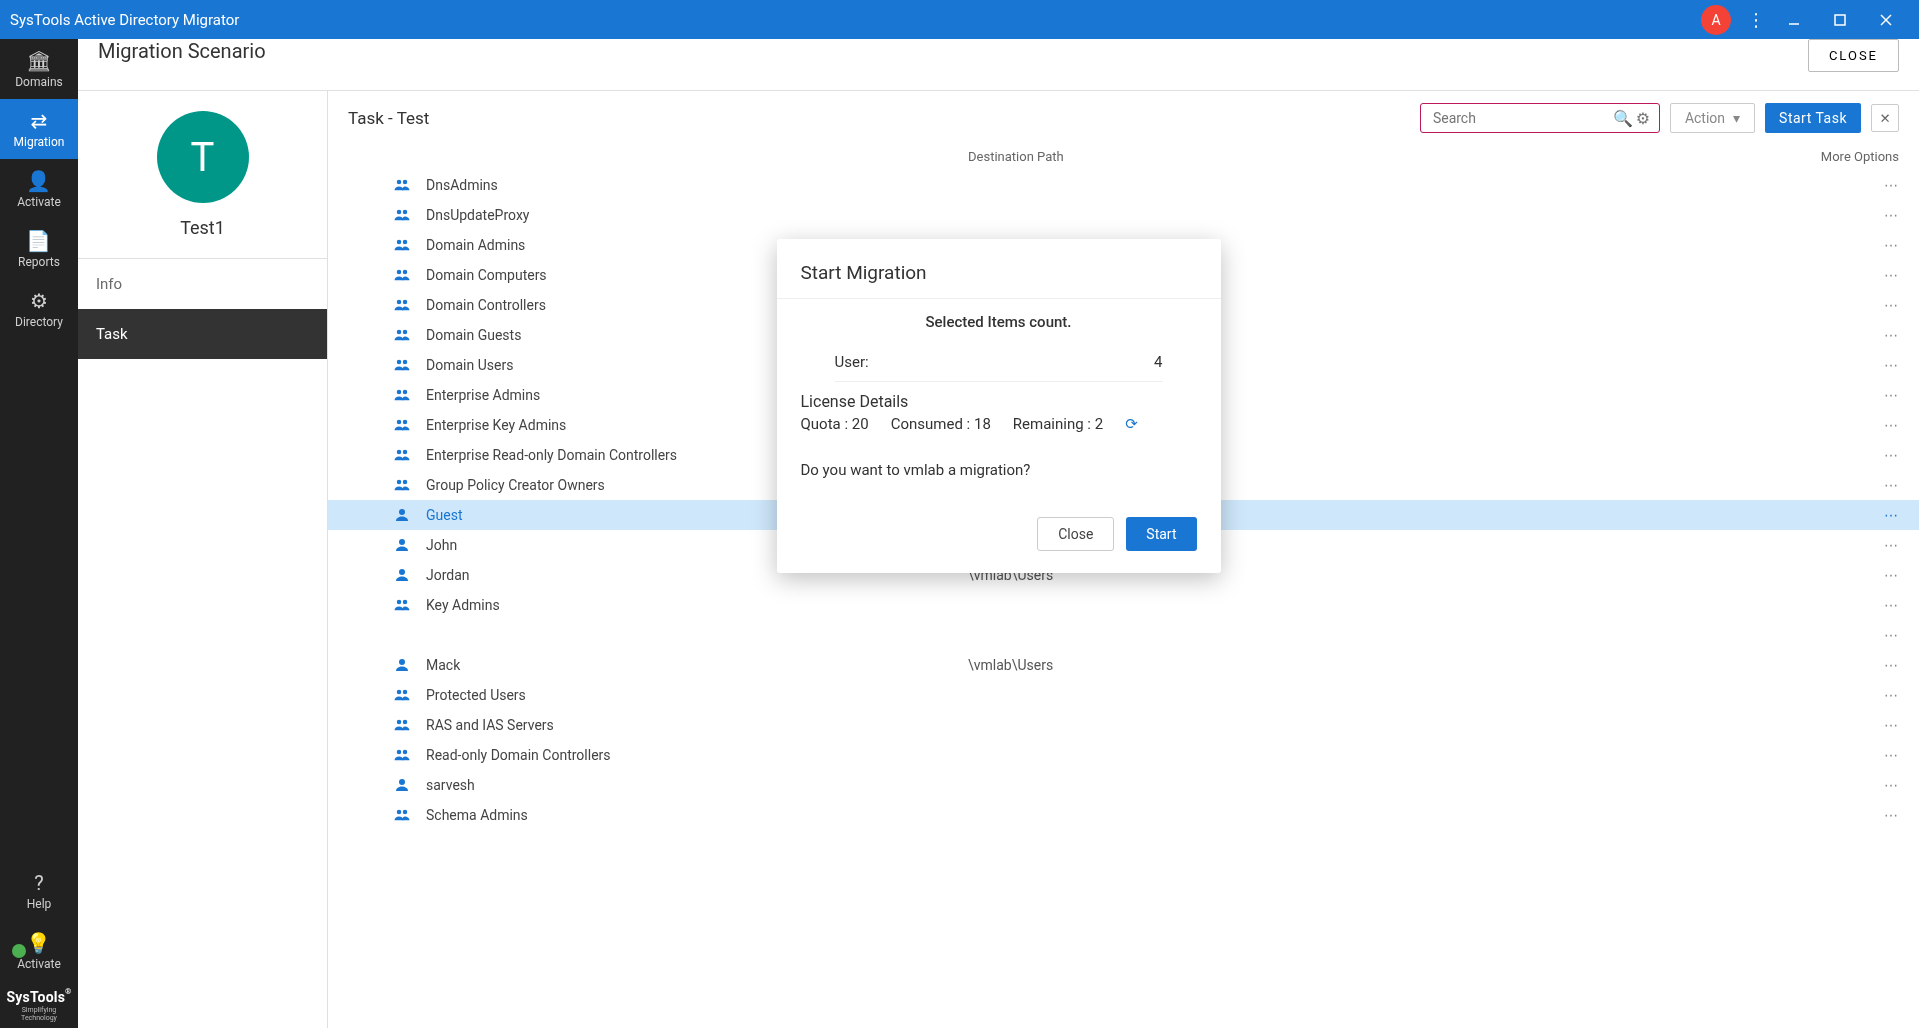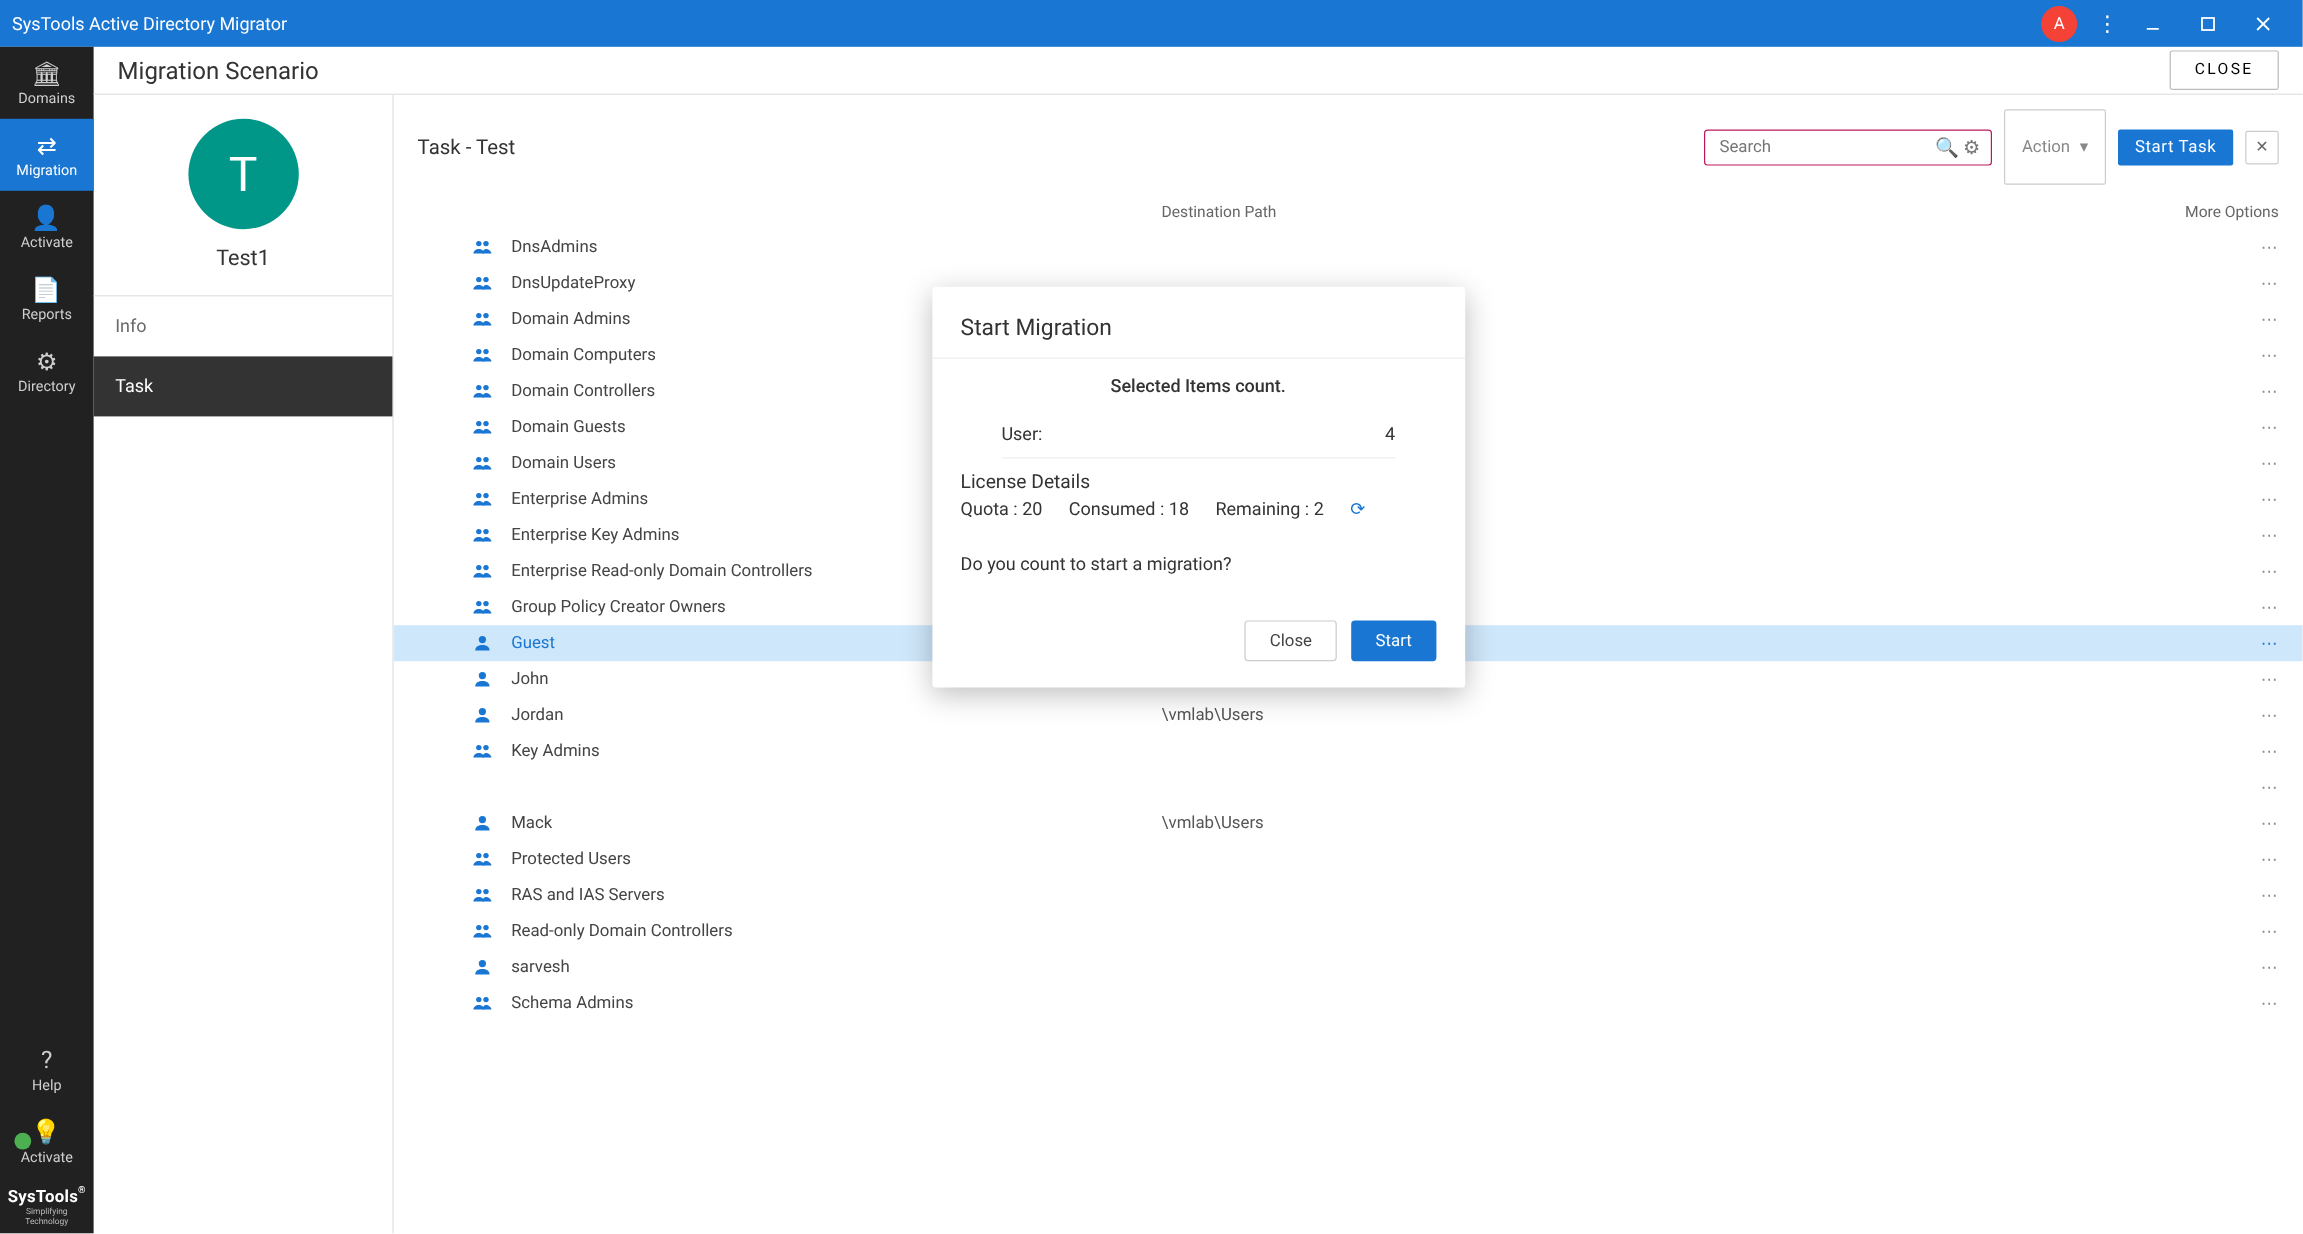--- a/index.html
+++ b/index.html
@@ -25,40 +25,40 @@
 .side-spacer { flex: 1; }
 .status-dot { width: 14px; height: 14px; border-radius: 50%; background: #4caf50; position: absolute; left: 12px; }
 .activate-wrap { position: relative; }
 .logo-wrap { padding: 6px 4px; text-align:center; }
 .logo-wrap .logo-text { color:#fff; font-weight:700; font-size:14px; letter-spacing:0.2px;}
 .logo-wrap .logo-sub { color:#bbb; font-size:7px; display:block; }
 .logo-reg { font-size:8px; vertical-align: top;}
 
 .content { flex: 1; display: flex; flex-direction: column; min-width: 0; }
 
-.header-row { height: 40px; border-bottom: 1px solid #e0e0e0; display: flex; align-items: center; padding: 0 20px; }
+.header-row { height: 52px; border-bottom: 1px solid #e0e0e0; display: flex; align-items: flex-start; padding: 0 20px; }
 .header-row h1 { font-size: 20px; font-weight: 400; color: #333; }
 .close-btn { border: 1px solid #bbb; background: #fff; padding: 8px 20px; border-radius: 2px; font-size: 13px; letter-spacing: 2px; cursor:pointer; }
 
 .body-row { flex:1; display:flex; min-height: 0; }
 
 .left-pane { width: 250px; border-right: 1px solid #e0e0e0; display:flex; flex-direction:column; }
 .profile-block { padding: 20px; text-align:center; border-bottom: 1px solid #e0e0e0;}
 .profile-circle { width: 92px; height:92px; border-radius:50%; background:#009688; color:#fff; display:flex;align-items:center;justify-content:center; font-size:40px; margin: 0 auto 14px; }
 .profile-name { font-size:18px; color:#333; }
 .vtab { padding: 16px 18px; font-size:15px; color:#6a6a6a; cursor:pointer; }
 .vtab.active { background:#333; color:#fff; }
 
 .right-pane { flex:1; display:flex; flex-direction:column; min-width:0; }
 .task-header { display:flex; align-items:center; padding: 12px 20px; gap: 10px; }
 .task-title { font-size:17px; color:#333; }
 .search-wrap { margin-left:auto; display:flex; align-items:center; border:1px solid #be185d; border-radius:3px; height:30px; width:240px; padding: 0 6px 0 12px; }
 .search-wrap input { flex:1; border:none; outline:none; font-size:14px; color:#555; }
 .search-wrap .sicon { width:20px; color:#777; display:flex;align-items:center;justify-content:center; cursor:pointer;}
-.action-btn { border:1px solid #ccc; border-radius:2px; padding: 22px 14px; color:#888; font-size:14px; display:flex;align-items:center; gap:8px; cursor:pointer; background:#fff;}
+.action-btn { border:1px solid #ccc; border-radius:2px; padding: 6px 14px; color:#888; font-size:14px; display:flex;align-items:center; gap:8px; cursor:pointer; background:#fff;}
 .start-task-btn { background:#1976d2; color:#fff; border:none; border-radius:2px; padding:7px 14px; font-size:14px; letter-spacing:.5px; cursor:pointer;}
 .close-task-btn { width:28px;height:28px;border:1px solid #ccc;border-radius:2px;display:flex;align-items:center;justify-content:center;color:#666;cursor:pointer;background:#fff;}
 
 .col-headers { display:flex; font-size:13px; color:#666; padding: 4px 20px 6px; }
 .col-headers .c1 { flex: 0 0 620px; }
 .col-headers .c2 { flex: 1; }
 .col-headers .c3 { flex: 0 0 120px; text-align:right; }
 .list { flex:1; overflow:auto; }
 .row { display:flex; align-items:center; height:30px; padding: 0 20px; font-size:14px; color:#444; }
 .row .c1 { flex:0 0 620px; display:flex; align-items:center; gap:66px;}
@@ -566,20 +566,20 @@
         <span>4</span>
       </div>
       <div class="sep"></div>
       <div class="lic-title">License Details</div>
       <div class="lic-row">
         <span><span>Quota :</span> <span>20</span></span>
         <span><span>Consumed :</span> <span>18</span></span>
         <span><span>Remaining :</span> <span>2</span></span>
         <span class="refresh">⟳</span>
       </div>
-      <div class="q">Do you count to start a migration?</div>
+      <div class="q">Do you want to vmlab a migration?</div>
     </div>
     <div class="modal-ft">
       <button class="btn outline">Close</button>
       <button class="btn primary">Start</button>
     </div>
   </div>
 </div>
 
 </body></html>

